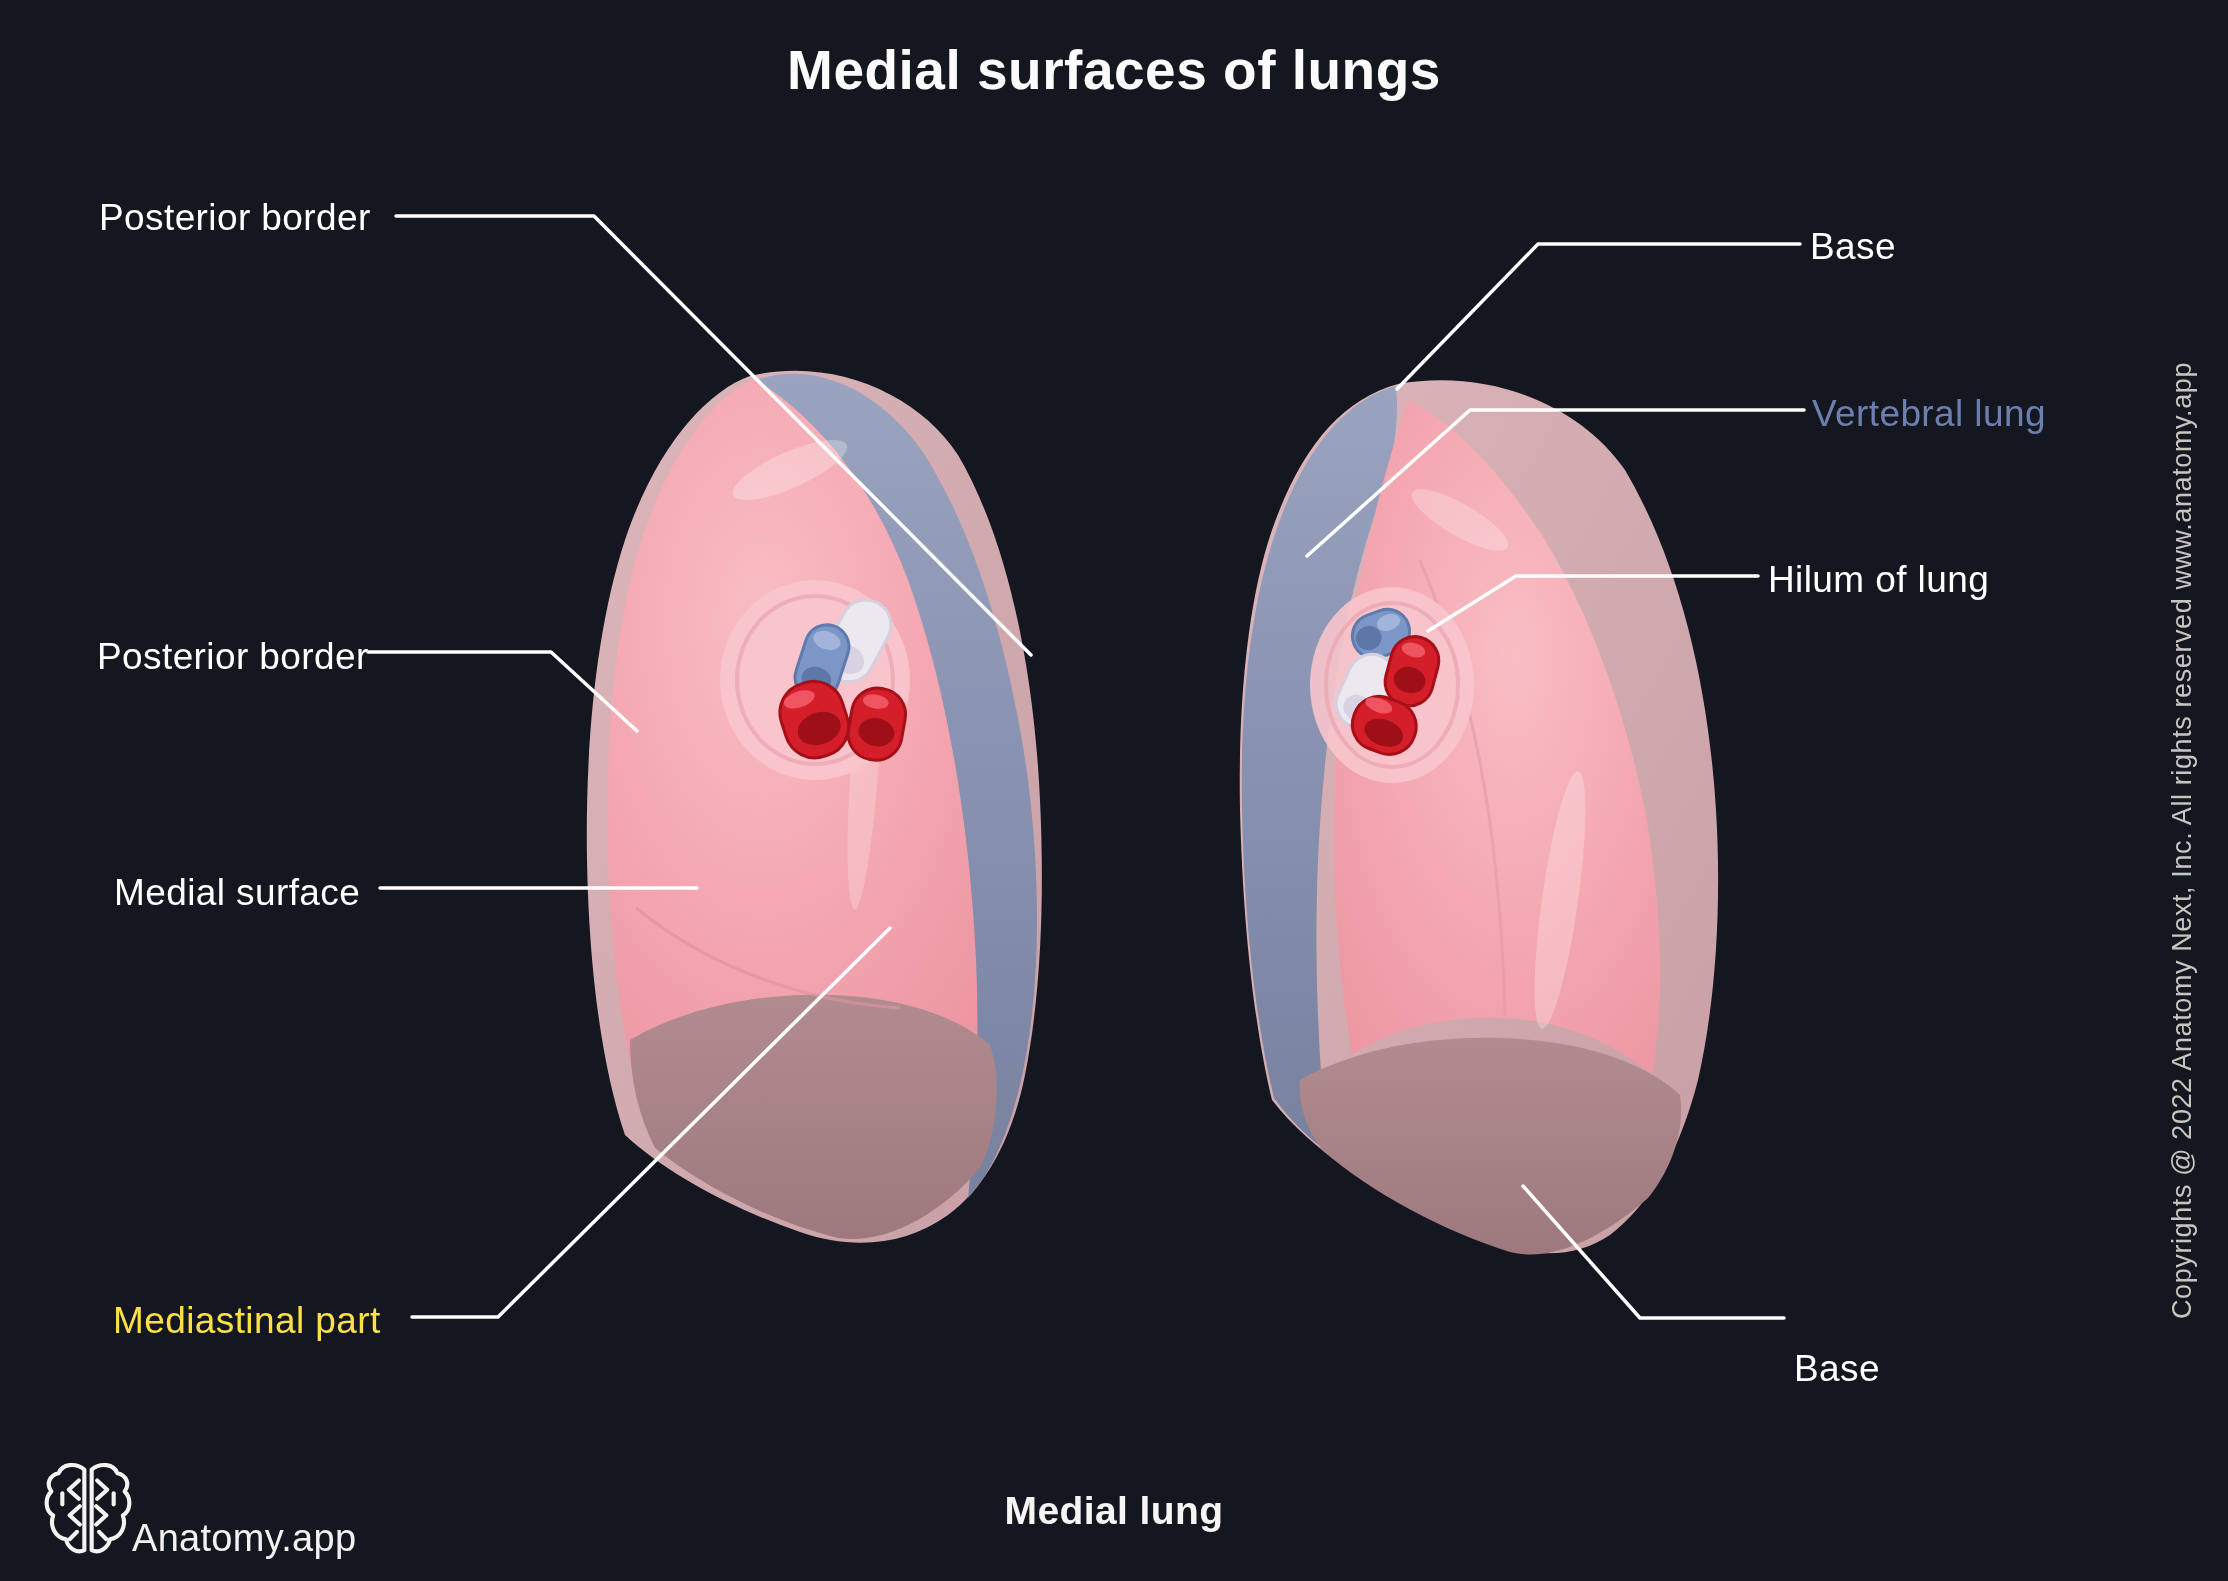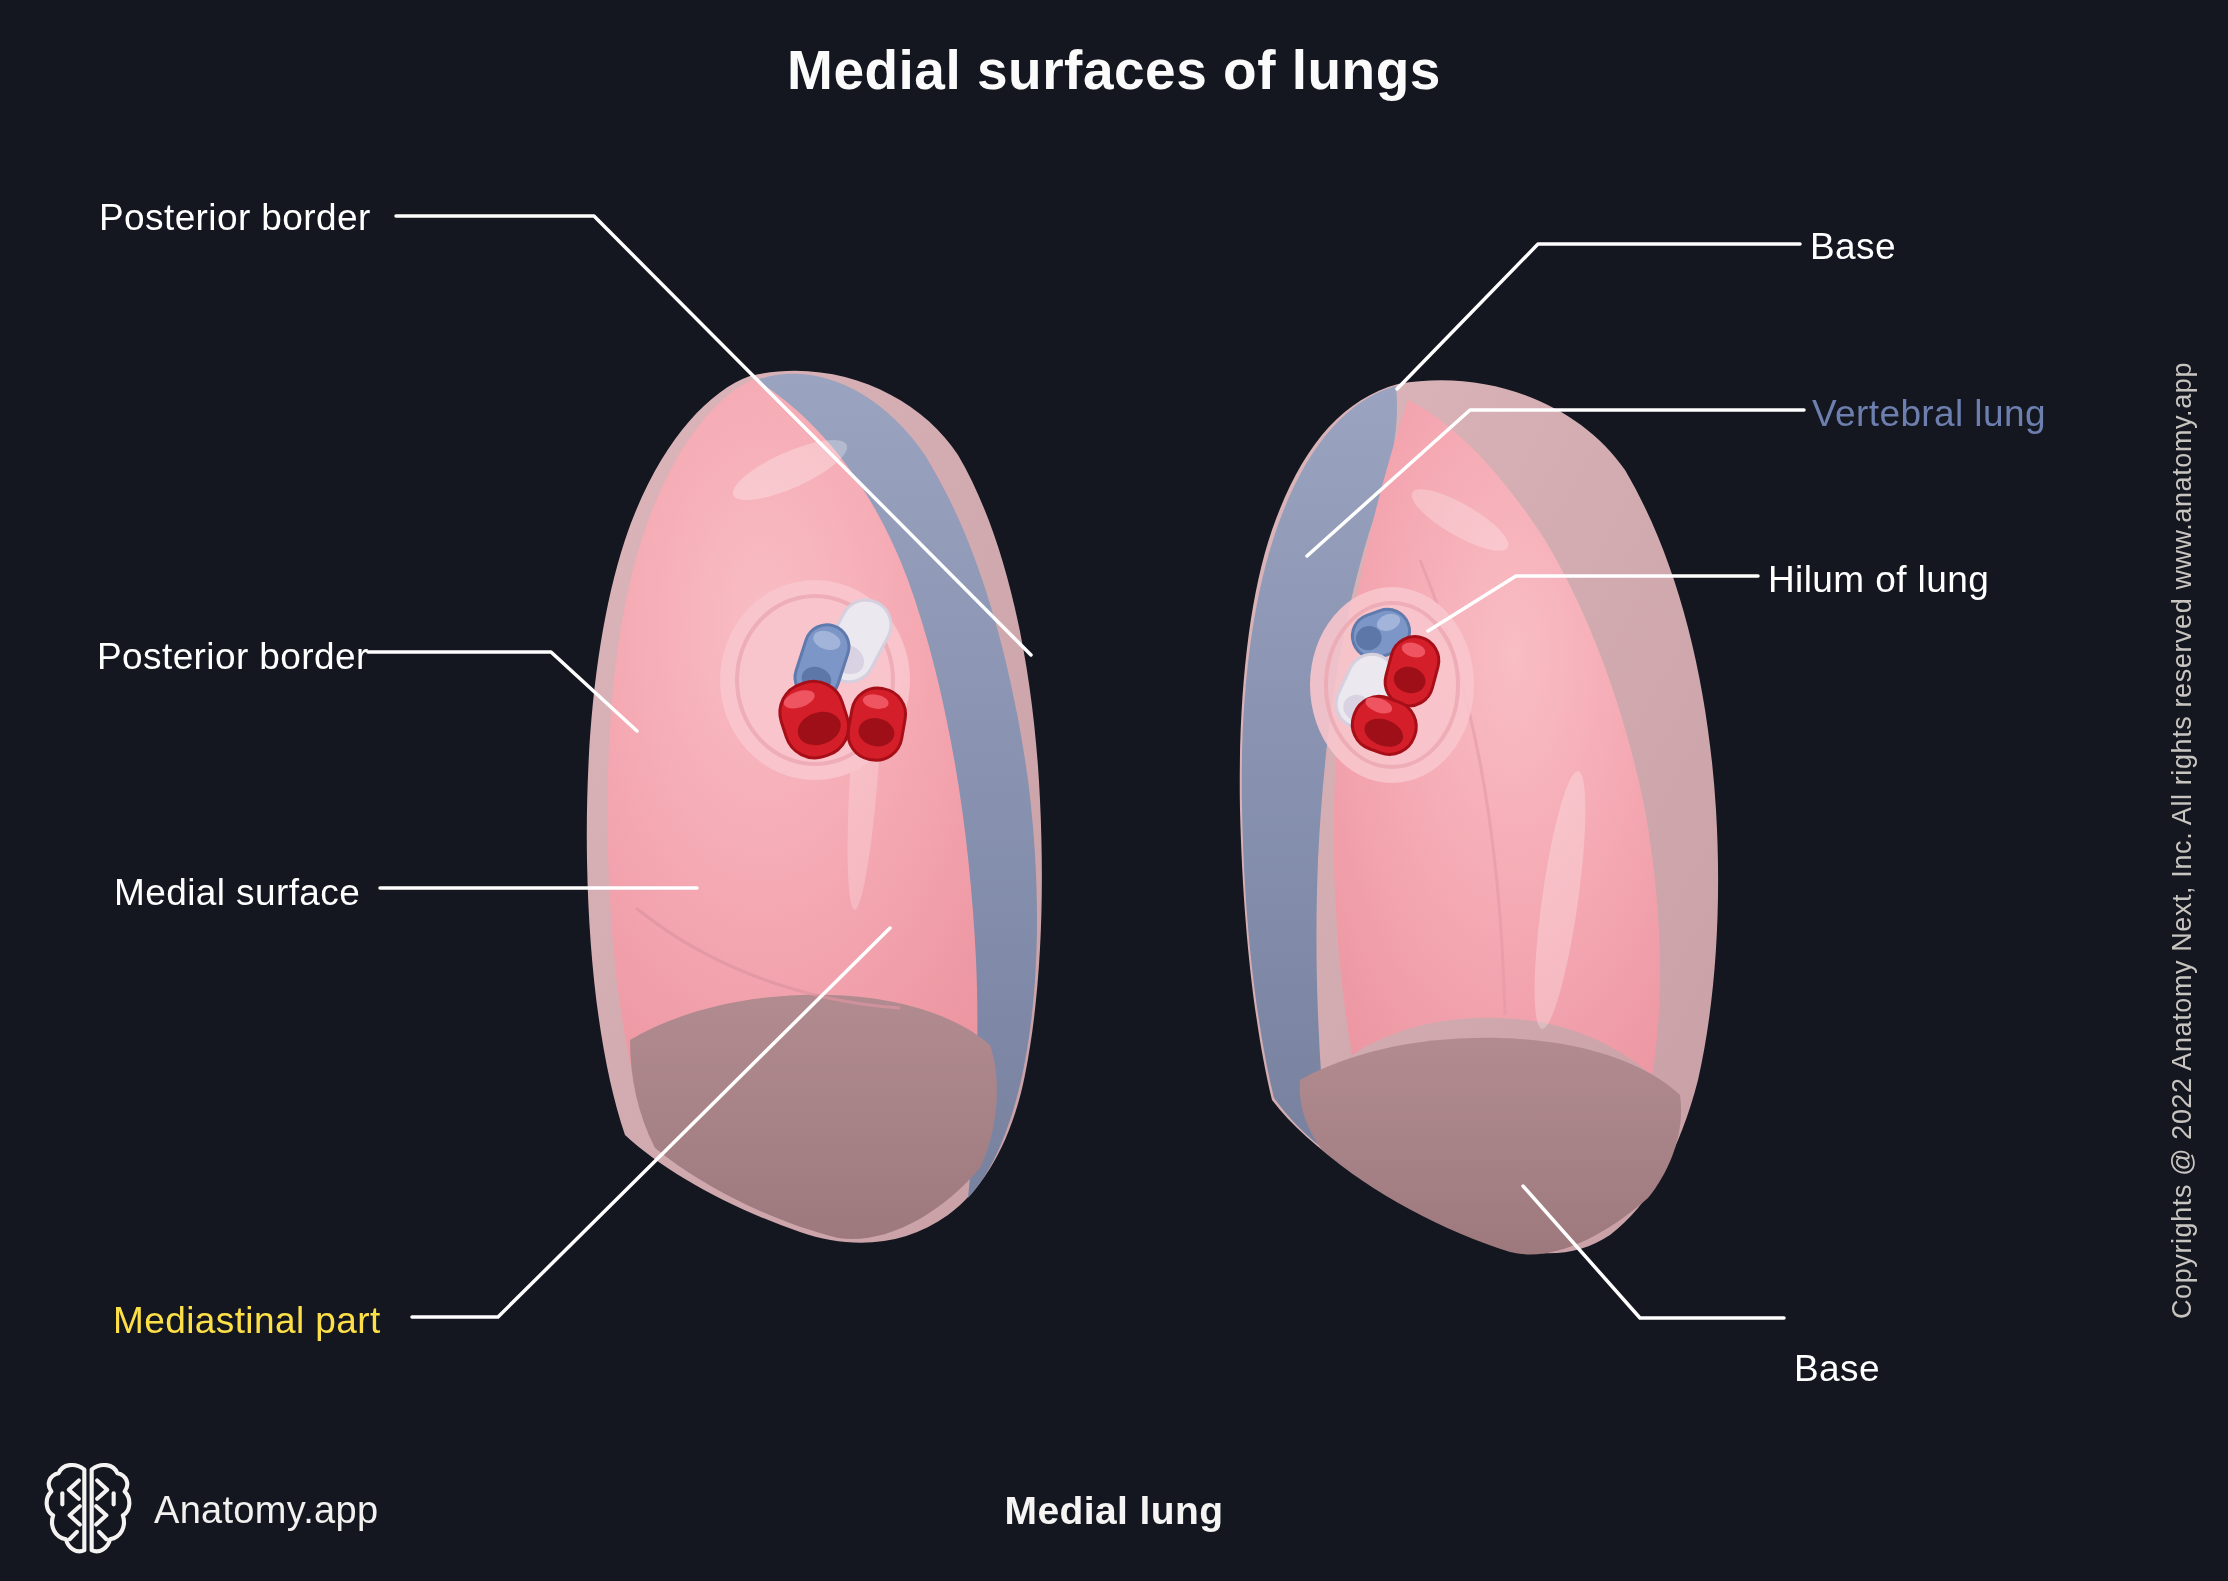--- a/index.html
+++ b/index.html
@@ -15,21 +15,21 @@
     font-size:55px;font-weight:700;letter-spacing:.5px;color:#fbfbfc;
   }
   .label{
     position:absolute;font-size:37px;font-weight:500;letter-spacing:.4px;
     color:#ffffff;white-space:nowrap;line-height:1.15;
   }
   .view-caption{
     position:absolute;left:0;top:1489px;width:100%;text-align:center;
     font-size:39px;font-weight:600;letter-spacing:.4px;color:#f6f5f4;
   }
-  .brand{position:absolute;left:44px;top:1460px;display:flex;align-items:center;gap:22px;}
+  .brand{position:absolute;left:44px;top:1460px;display:flex;align-items:flex-end;}
   .brand-name{font-size:38px;font-weight:400;color:#f3f1ef;letter-spacing:.3px;}
   .copyright{
     position:absolute;right:30px;top:300px;height:1080px;
     display:flex;align-items:center;justify-content:center;
     writing-mode:vertical-rl;transform:rotate(180deg);
     font-size:27px;color:#c8c4c0;letter-spacing:.6px;font-weight:400;
   }
   
   #lbl-posterior{left:99px;top:197px;}
   #lbl-apex{left:1810px;top:226px;}

